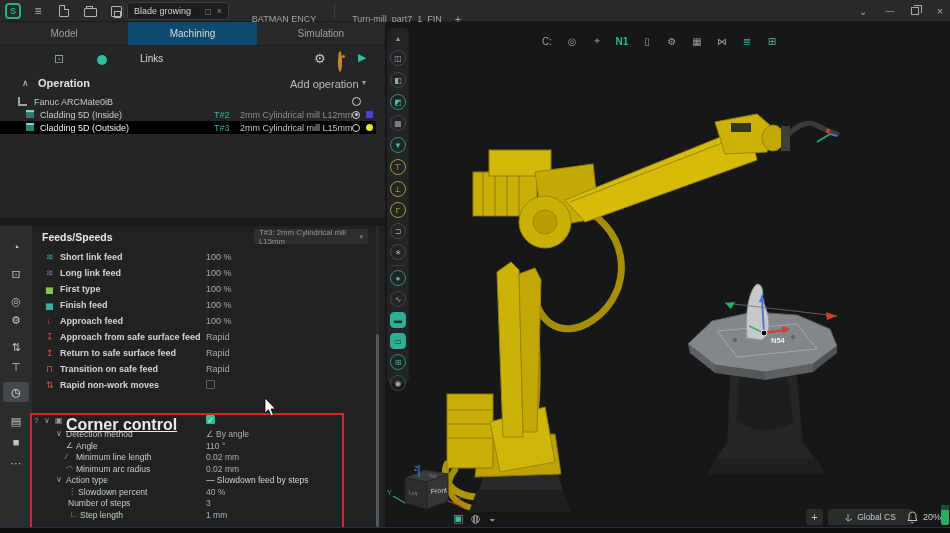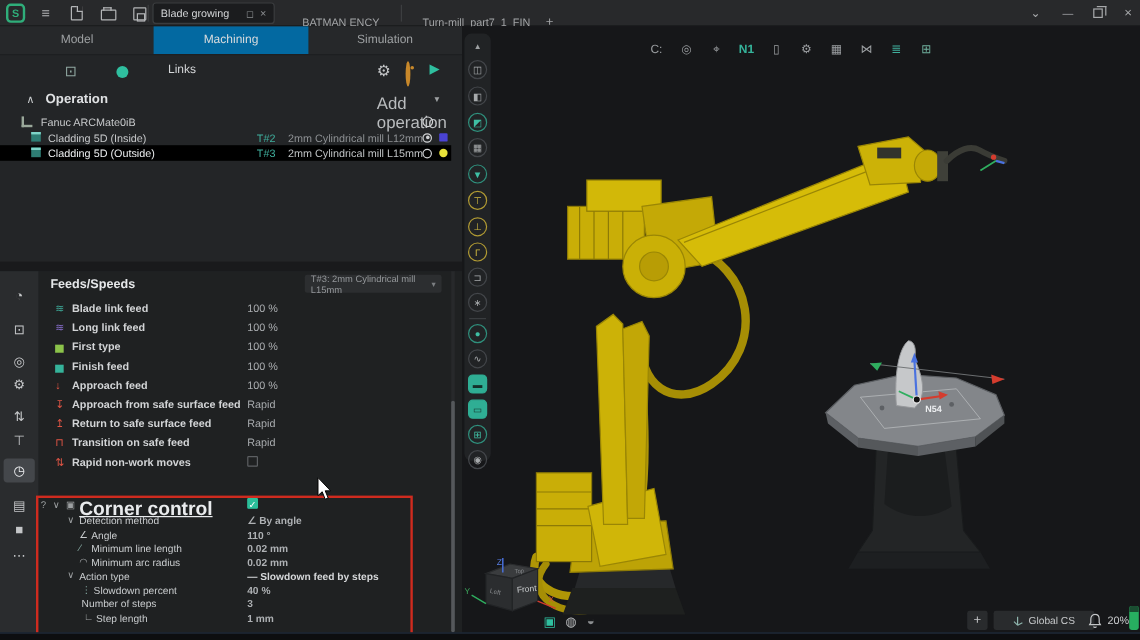--- a/index.html
+++ b/index.html
@@ -20,21 +20,21 @@
   .doc-tab-active .lbl{color:#d3d5d7;font-size:9px;flex:1;}
   .doc-tab{top:0;height:38px;display:flex;align-items:center;justify-content:center;color:#a2a4a6;font-size:9px;}
   .tab-divider{top:4px;width:1px;height:14px;background:#3c3e40;}
   .win-btn{top:0;width:24px;height:22px;display:flex;align-items:center;justify-content:center;color:#a8aaac;font-size:10px;}
   .max-ic{width:8px;height:8px;border:1px solid #a8aaac;position:relative;}
   .max-ic:before{content:"";position:absolute;left:2px;top:-3px;width:7px;height:7px;border:1px solid #a8aaac;border-left:none;border-bottom:none;}
   
   .panel{left:0;top:22px;width:385px;height:505px;background:#232527;}
   .panel-tabs{left:0;top:0;width:385px;height:24px;background:#26282a;display:flex;border-bottom:1px solid #1d1f21;}
   .panel-tab{flex:1;display:flex;align-items:center;justify-content:center;font-size:10px;color:#9da0a2;}
-  .panel-tab.active{background:#0369a1;color:#d9dbdd;}
+  .panel-tab.active{background:#0c4a6e;color:#d9dbdd;}
   .toggle{width:24px;height:12px;border-radius:6px;background:#1f5e4e;position:relative;}
   .toggle .knob{position:absolute;right:1px;top:1px;width:10px;height:10px;border-radius:50%;background:#2fbf9f;}
   .ring-orange{width:11px;height:11px;border-radius:50%;border:2px solid #c8882a;position:relative;}
   .ring-orange:after{content:"";position:absolute;left:2px;top:2px;width:3px;height:3px;border-radius:50%;background:#c8882a;}
   .op-row{left:0;width:376px;height:13px;display:flex;align-items:center;font-size:9px;}
   .op-row.hl{background:#000;}
   .op-name{color:#c6c8ca;}
   .op-row.hl .op-name{color:#eceef0;}
   .op-tool{position:absolute;left:214px;color:#3fae9c;}
   .op-desc{position:absolute;left:240px;color:#8d9093;}
@@ -56,21 +56,21 @@
   .fic{position:absolute;left:14px;top:3px;font-size:9px;}
   .flabel{position:absolute;left:28px;top:3px;font-size:9px;font-weight:bold;color:#d2d4d6;}
   .fval{position:absolute;left:174px;top:3px;font-size:9px;color:#a9acaf;}
   .cbox{width:9px;height:9px;border:1px solid #5c5f62;border-radius:1px;background:transparent;}
   .cbox.on{background:#2bbf9a;border-color:#2bbf9a;color:#10241e;font-size:8px;line-height:9px;text-align:center;color:#fff;}
   .redbox{left:30px;top:187px;width:314px;height:118px;border:2px solid #cf2b1f;}
   .crow{position:absolute;left:0;width:344px;height:11.5px;font-size:8.5px;}
   .cpre{position:absolute;color:#9da0a2;font-size:8px;top:1px;}
   .cic{position:absolute;color:#8fb5ad;font-size:8px;top:1px;}
   .clabel{position:absolute;top:1px;color:#c9ccce;}
-  .cval{position:absolute;left:206px;top:1px;color:#aeb1b4;font-weight:bold;}
+  .cval{position:absolute;left:206px;top:1px;color:#aeb1b4;}
   .scroll-track{left:376px;top:204px;width:3px;height:301px;background:#27292b;}
   .scroll-thumb{left:376px;top:312px;width:3px;height:193px;background:#55585b;border-radius:2px;}
   
   .viewport{left:385px;top:22px;width:565px;height:505px;background:#161719;overflow:hidden;}
   .vt-ic{position:absolute;top:11px;width:20px;height:16px;display:flex;align-items:center;justify-content:center;font-size:10px;color:#9b9ea1;}
   .vrail{position:absolute;left:2px;top:6px;width:22px;height:356px;background:#212325;border-radius:6px;}
   .vr-ic{position:absolute;left:3px;width:16px;height:16px;border-radius:50%;display:flex;align-items:center;justify-content:center;font-size:8px;}
   .r-gray{border:1px solid #43464a;color:#a7aaac;}
   .r-teal{border:1px solid #2f8f7c;color:#3fbfa4;}
   .r-yellow{border:1px solid #b09a33;color:#cdb73f;}
@@ -132,21 +132,21 @@
       <span class="abs toggle" style="left:108px;top:8px;"><span class="knob"></span></span>
       <span class="abs" style="left:140px;top:7px;font-size:10px;color:#d4d6d8;">Links</span>
       <span class="abs" style="left:314px;top:5px;font-size:13px;color:#c3c5c7;">⚙</span>
       <span class="abs ring-orange" style="left:338px;top:7px;"></span>
       <span class="abs" style="left:358px;top:5px;font-size:11px;color:#2fbf9f;">▶</span>
     </div>
 
     <div class="abs" style="left:0;top:52px;width:385px;height:20px;">
       <span class="abs" style="left:22px;top:4px;font-size:9px;color:#cdd0d2;">∧</span>
       <span class="abs" style="left:38px;top:3px;font-size:11px;font-weight:bold;color:#dfe1e3;">Operation</span>
-      <span class="abs" style="left:314px;top:4px;font-size:14px;color:#b9bcbe;">Add operation</span>
+      <span class="abs" style="left:290px;top:4px;font-size:11px;color:#b9bcbe;">Add operation</span>
       <span class="abs" style="left:362px;top:4px;font-size:8px;color:#9da0a2;">▾</span>
     </div>
 
     <div class="abs op-row" style="top:73px;">
       <span class="abs" style="left:18px;top:2px;">
           <span class="robot-ic" style="display:block;"></span>
         </span>
       <span class="op-name abs" style="left:34px;top:2px;">Fanuc ARCMate0iB</span>
       <span class="radio" style="width:9px;height:9px;"></span>
     </div>
@@ -189,21 +189,21 @@
       </div>
 
       <div class="feeds-title">Feeds/Speeds</div>
       <div class="tool-chip">
         <span>T#3: 2mm Cylindrical mill L15mm</span>
         <span style="font-size:7px;color:#7c7f82;">▾</span>
       </div>
 
       <div class="frow" style="top:23px;">
           <span class="fic" style="color:#3fae9c;">≋</span>
-          <span class="flabel">Blade link feed</span>
+          <span class="flabel">Short link feed</span>
           <span class="fval">100 %</span>
         </div>
       <div class="frow" style="top:39px;">
           <span class="fic" style="color:#8a6fd0;">≋</span>
           <span class="flabel">Long link feed</span>
           <span class="fval">100 %</span>
         </div>
       <div class="frow" style="top:55px;">
           <span class="fic" style="color:#8bc34a;">▅</span>
           <span class="flabel">First type</span>

